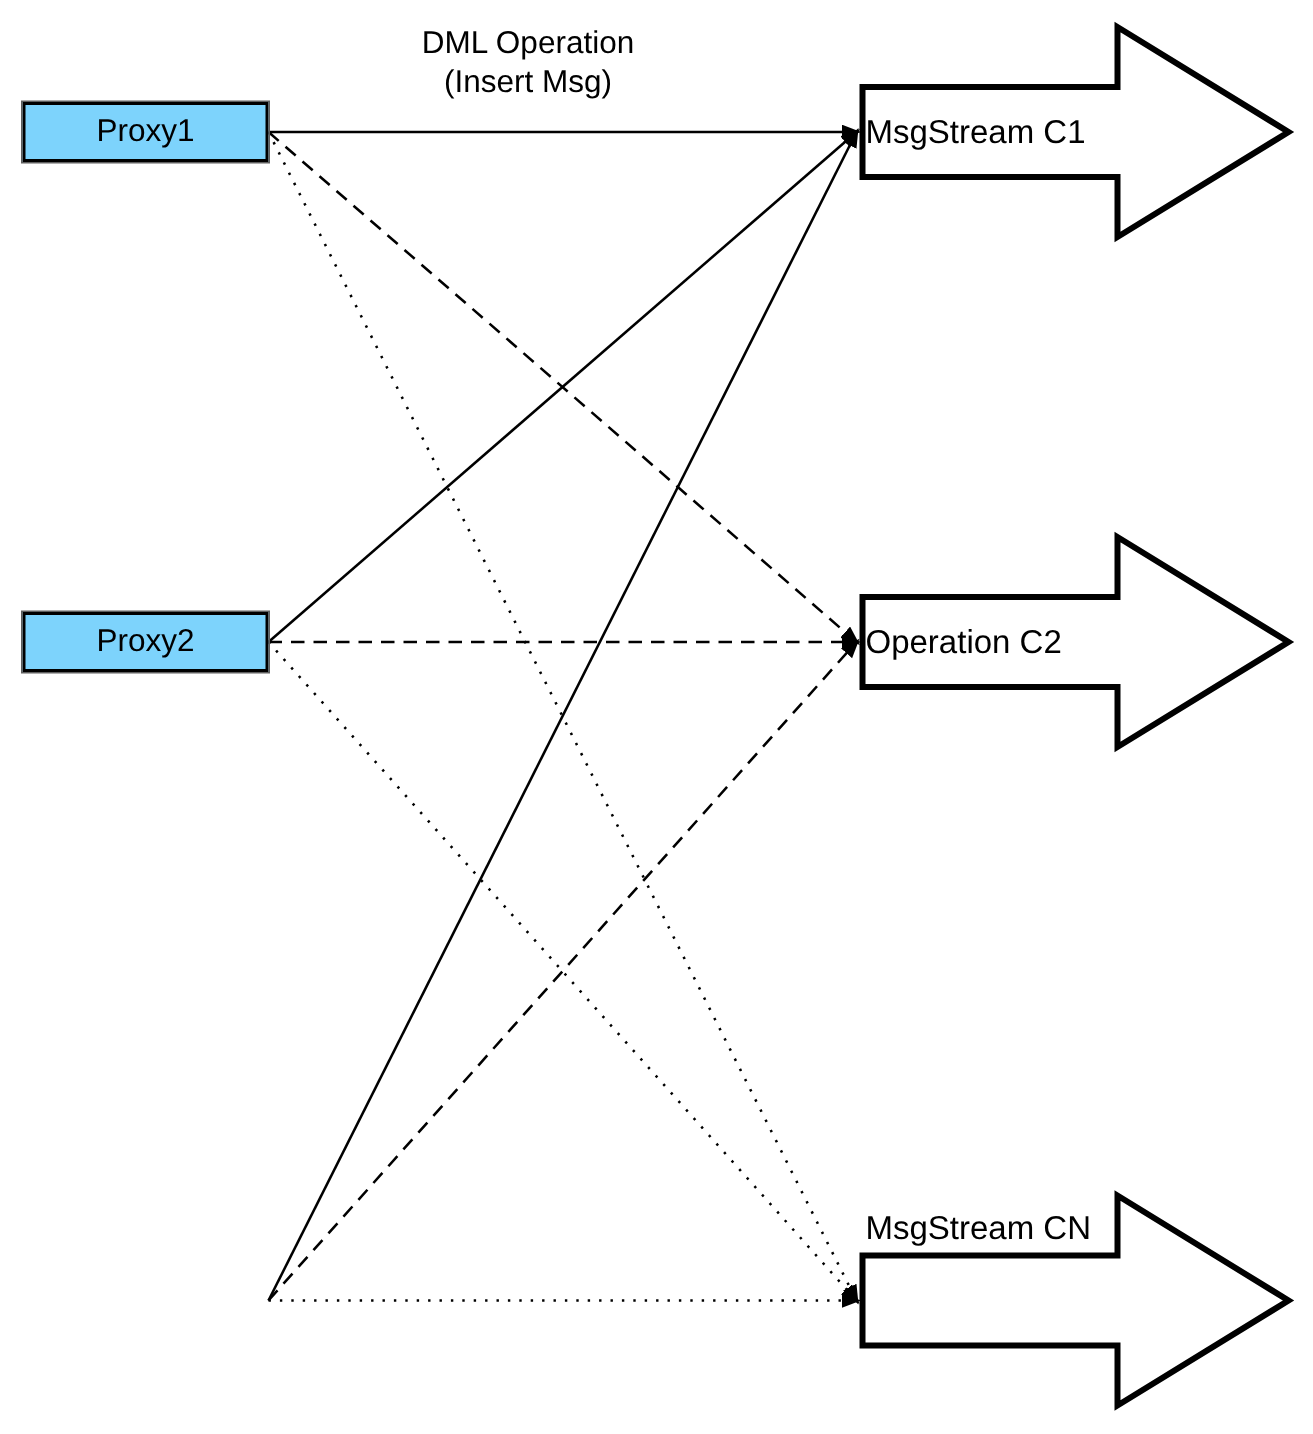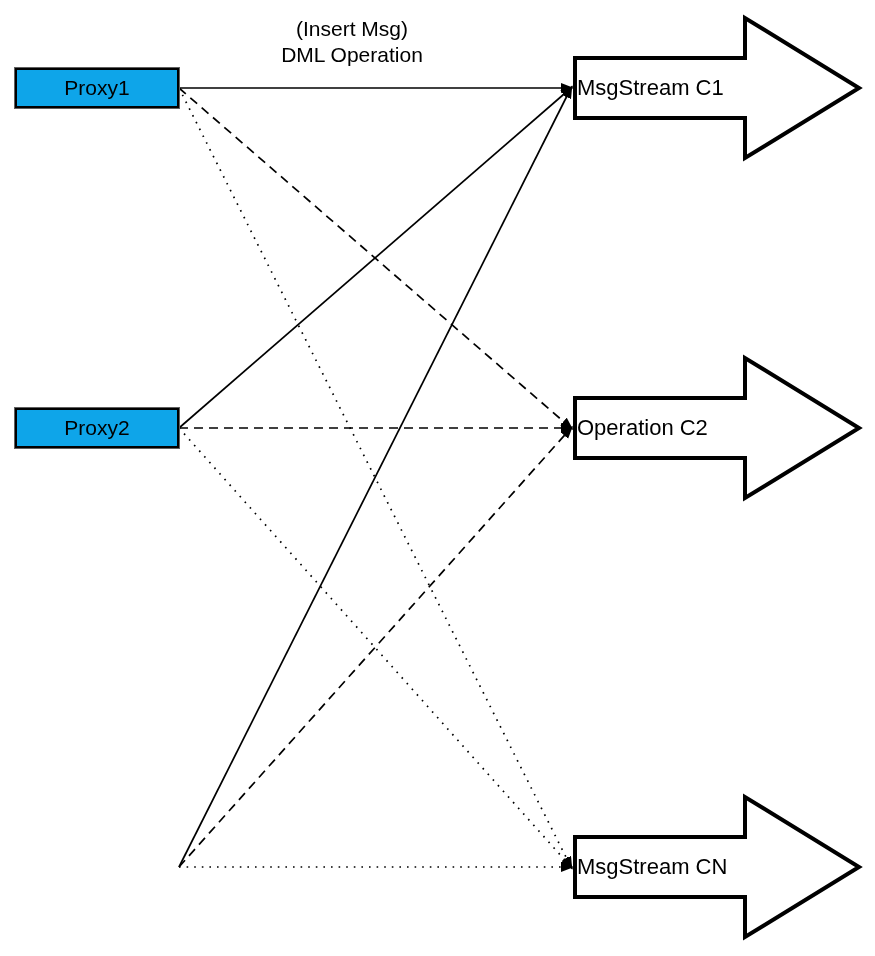--- a/index.html
+++ b/index.html
@@ -7,35 +7,35 @@
     position:relative;width:875px;height:956px;background:#ffffff;
     font-family:"Liberation Sans",sans-serif;color:#000000;overflow:hidden;
   }
   #diagram-svg{position:absolute;left:0;top:0;}
   .edge-label{
     position:absolute;left:242px;top:16px;width:220px;
     text-align:center;font-size:21px;line-height:26px;white-space:nowrap;
   }
   .proxy{
     position:absolute;left:15px;width:164px;height:40px;box-sizing:border-box;
-    background:#0ea5e9;border:2px solid #000000;
+    background:#7dd3fc;border:2px solid #000000;
     outline:1px solid #5f5f5f;outline-offset:0px;
     display:flex;align-items:center;justify-content:center;
     font-size:21px;
   }
   #node-proxy1{top:68px;}
   #node-proxy2{top:408px;}
   #node-proxyk{top:847px;}
   .stream-label{
     position:absolute;left:577px;width:280px;height:30px;line-height:30px;
     text-align:left;font-size:22px;white-space:nowrap;
   }
   #label-c1{top:73px;}
   #label-c2{top:413px;}
-  #label-cn{top:852px;}
+  #label-cn{top:804px;}
 </style>
 </head>
 <body>
 
 <div class="canvas">
 
   <svg id="diagram-svg" width="875" height="956" viewBox="0 0 875 956">
     <defs>
       <marker id="arrowhead" markerWidth="14" markerHeight="11" refX="10" refY="5" orient="auto" markerUnits="userSpaceOnUse">
         <path d="M0,0 L13,5 L0,10 Z" fill="#000000"></path>
@@ -53,22 +53,22 @@
         <line x1="179" y1="88" x2="571" y2="428" stroke="#000000" stroke-width="1.7" stroke-dasharray="9 6" marker-end="url(#arrowhead)"></line>
         <line x1="179" y1="428" x2="571" y2="428" stroke="#000000" stroke-width="1.7" stroke-dasharray="9 6" marker-end="url(#arrowhead)"></line>
         <line x1="179" y1="867" x2="571" y2="428" stroke="#000000" stroke-width="1.7" stroke-dasharray="9 6" marker-end="url(#arrowhead)"></line>
         <line x1="179" y1="88" x2="571" y2="867" stroke="#000000" stroke-width="1.7" stroke-dasharray="1.6 6" marker-end="url(#arrowhead)"></line>
         <line x1="179" y1="428" x2="571" y2="867" stroke="#000000" stroke-width="1.7" stroke-dasharray="1.6 6" marker-end="url(#arrowhead)"></line>
         <line x1="179" y1="867" x2="571" y2="867" stroke="#000000" stroke-width="1.7" stroke-dasharray="1.6 6" marker-end="url(#arrowhead)"></line>
       </g>
   </svg>
 
   <div class="edge-label">
+    <div>DML Operation</div>
     <div>(Insert Msg)</div>
-    <div>DML Operation</div>
   </div>
 
   <div class="proxy" id="node-proxy1">
     <span>Proxy1</span>
   </div>
   <div class="proxy" id="node-proxy2">
     <span>Proxy2</span>
   </div>
 
   <div class="stream-label" id="label-c1">MsgStream C1</div>

